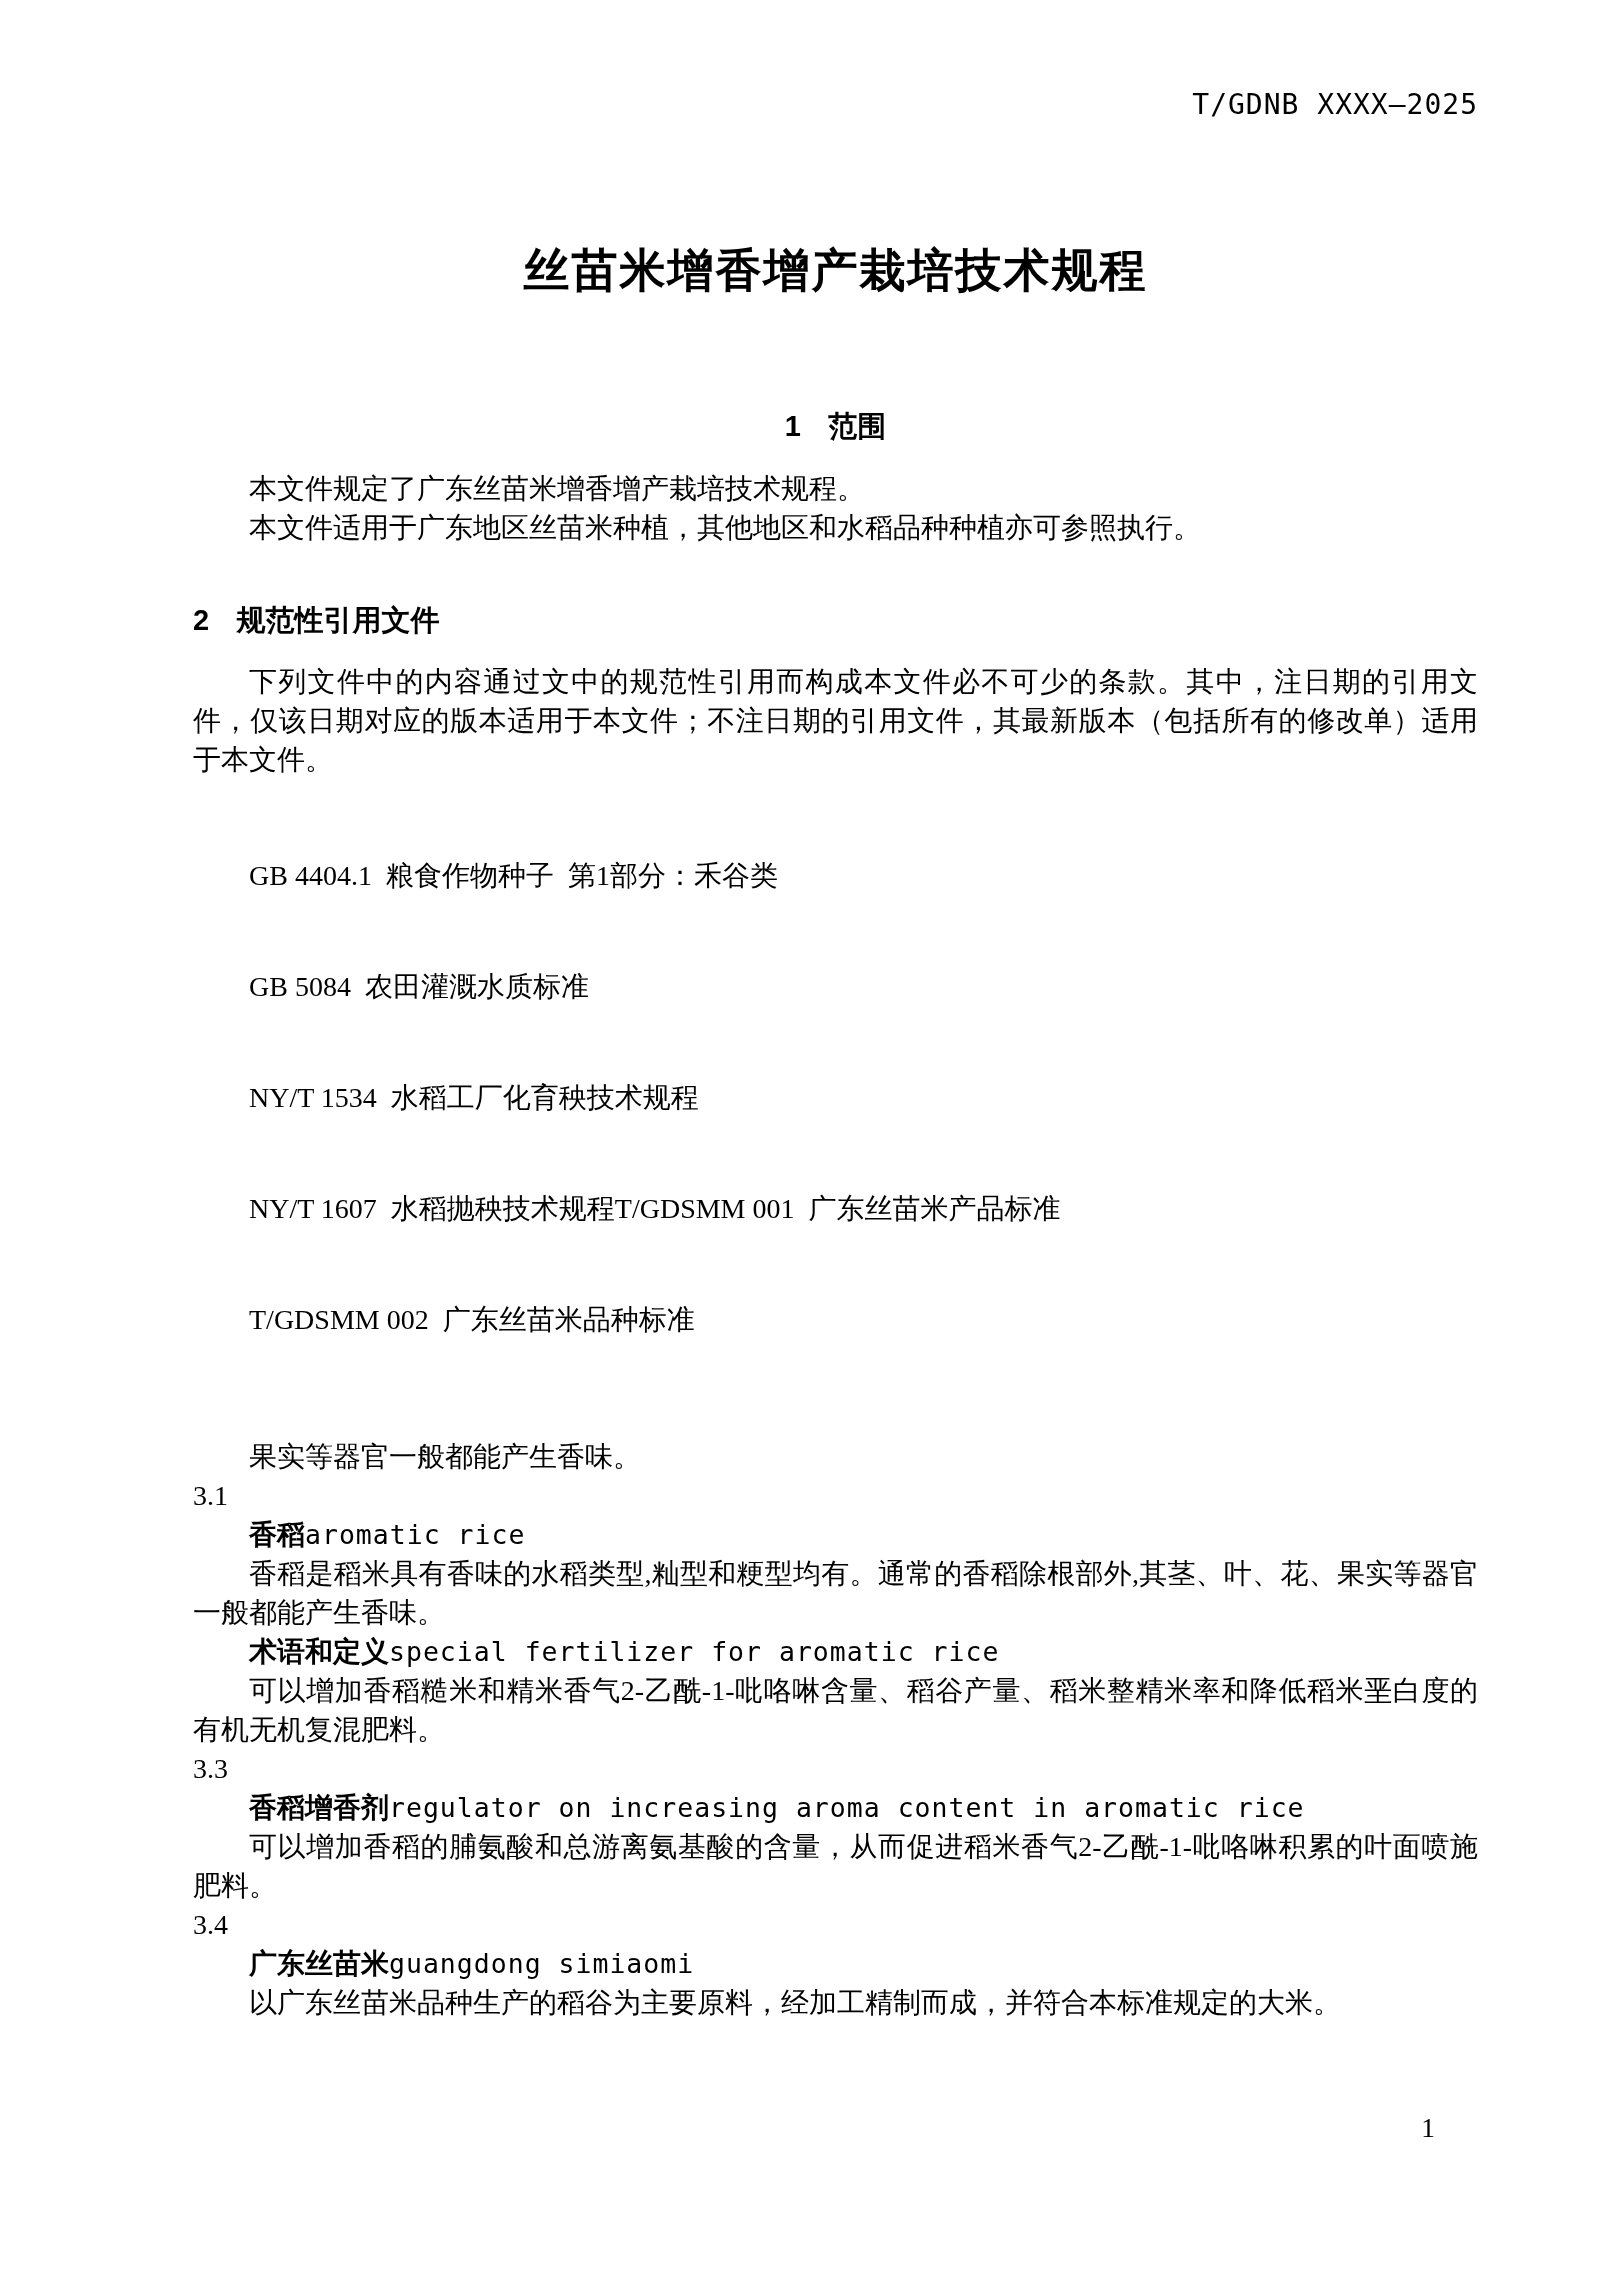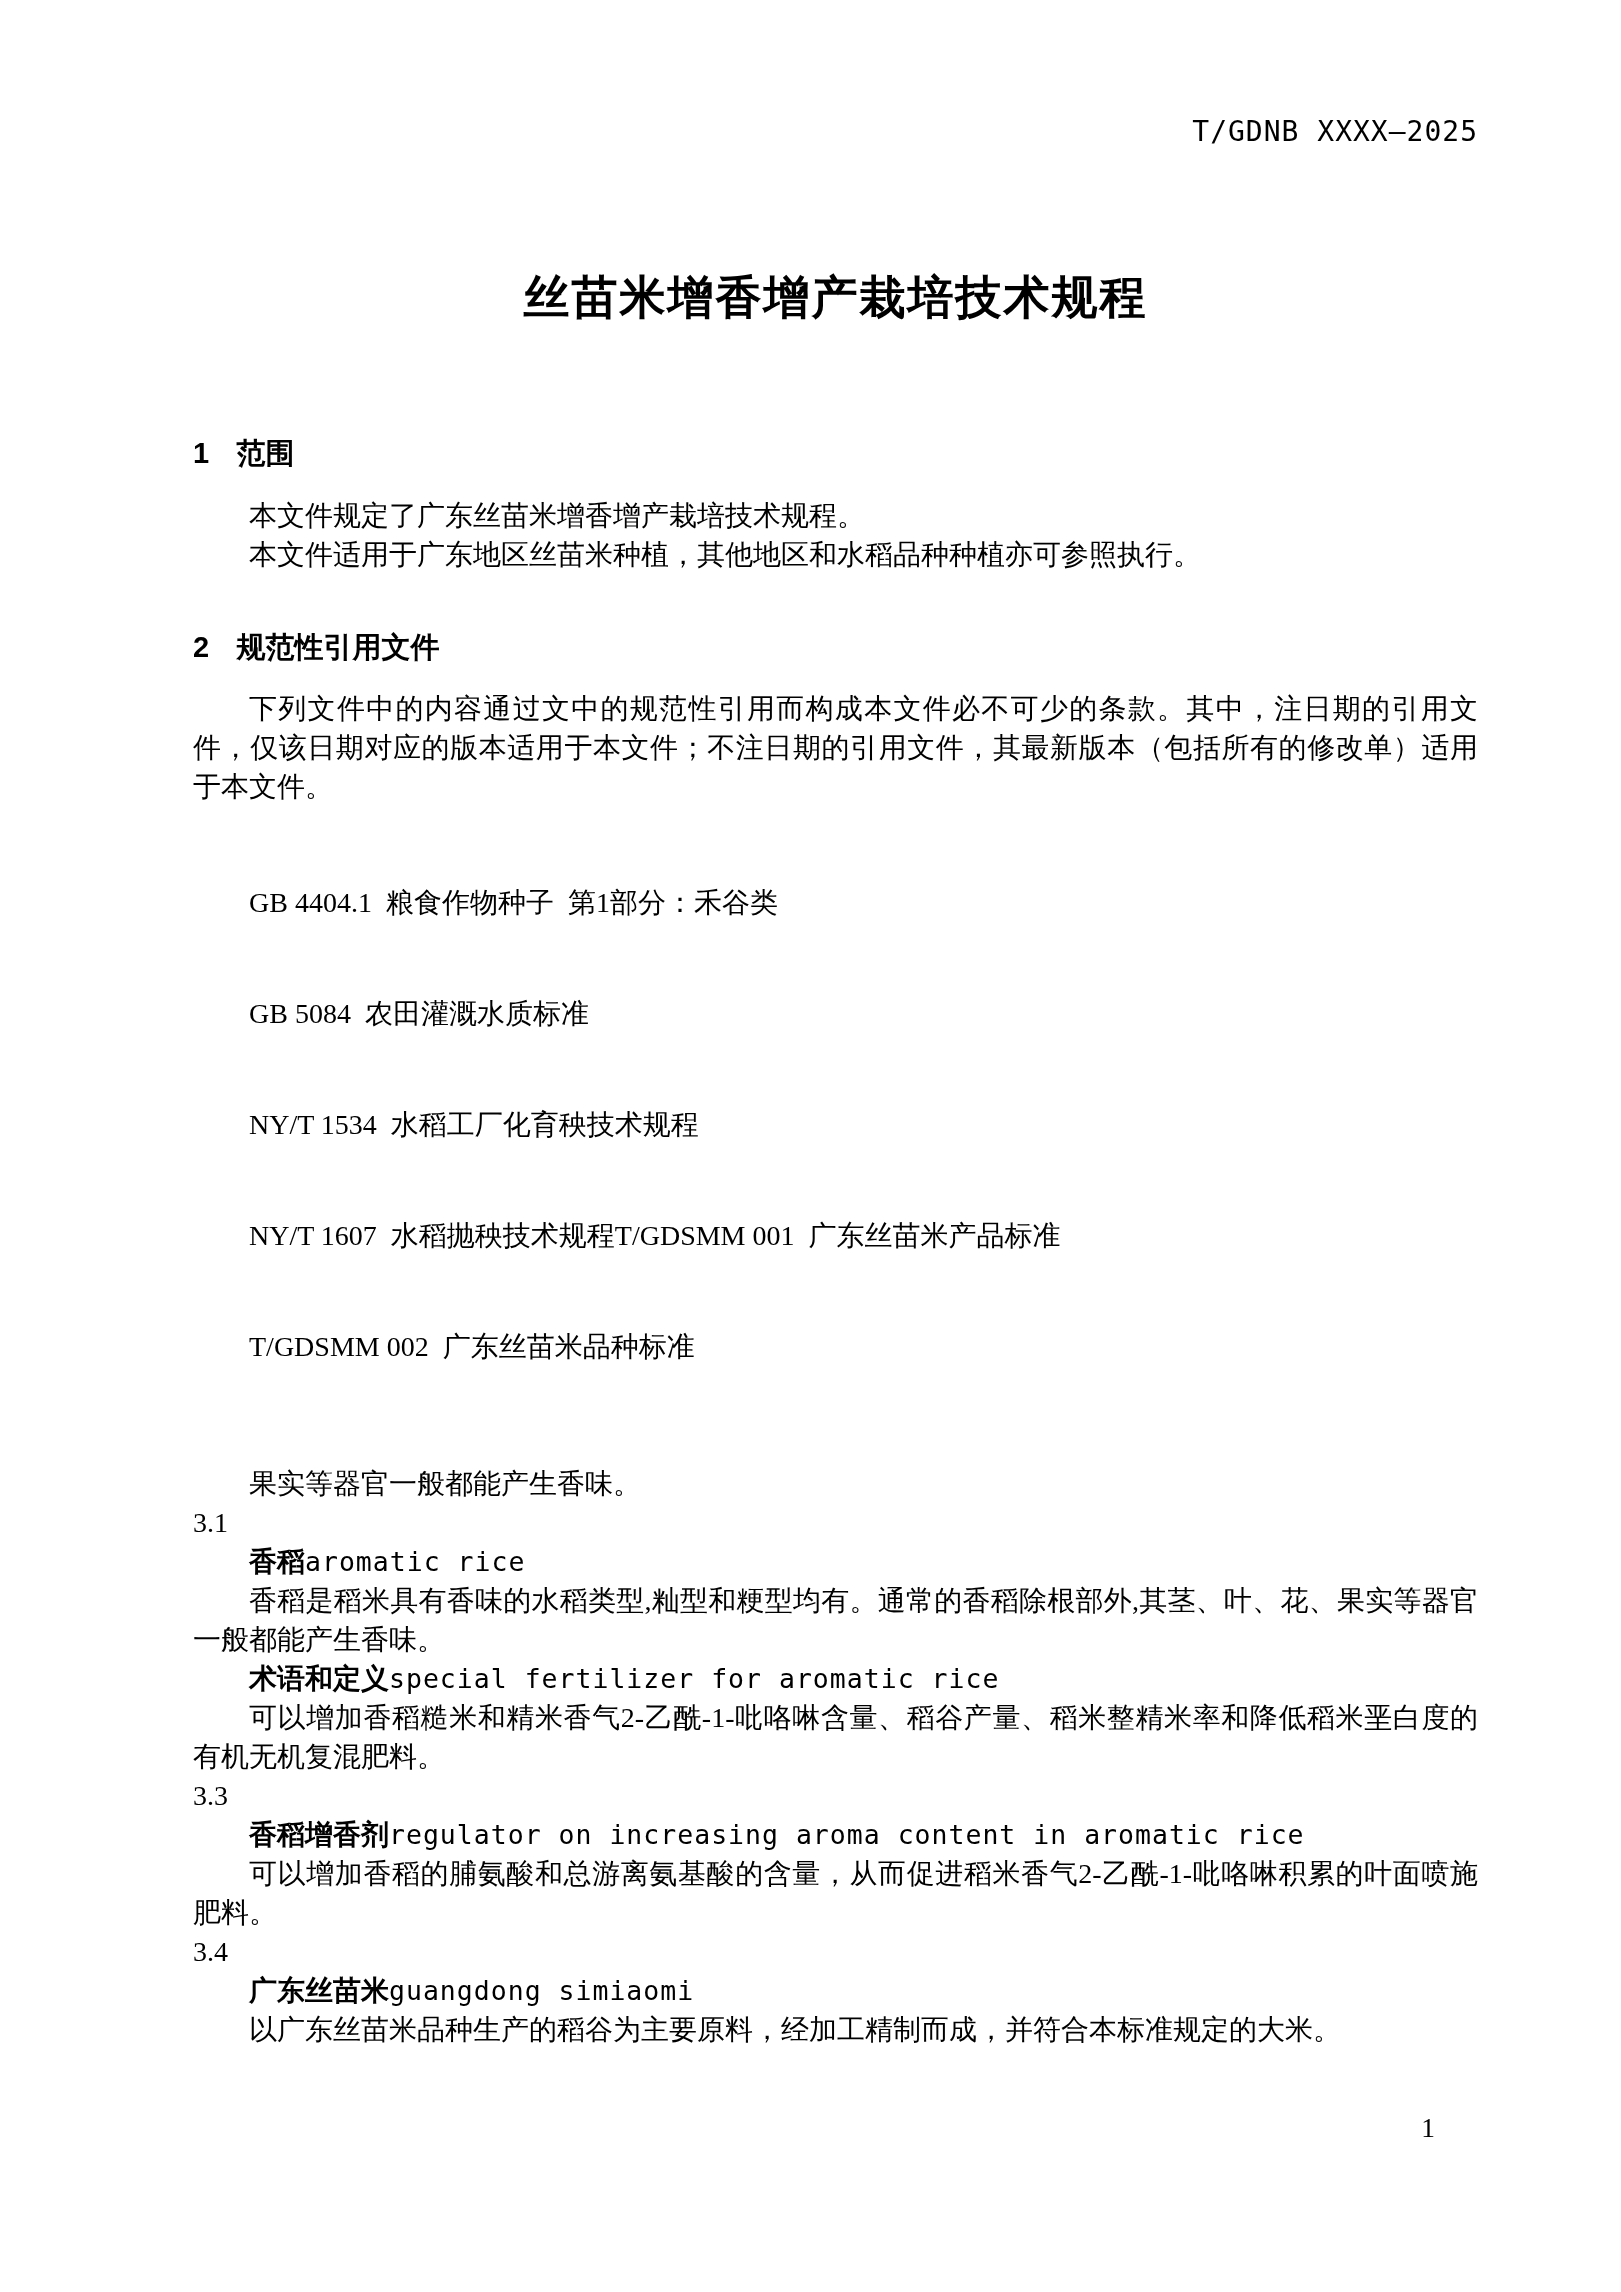--- a/index.html
+++ b/index.html
@@ -8,21 +8,21 @@
     width: 1621px;
     height: 2293px;
     margin: 0 auto;
     background: #ffffff;
     position: relative;
     color: #000;
     font-family: "Liberation Serif", serif;
     overflow: hidden;
   }
   .content {
-    padding: 116px 143px 0 193px;
+    padding: 89px 143px 0 193px;
   }
   .doc-header {
     text-align: right;
     font-family: "DejaVu Sans Mono", monospace;
     font-size: 28px;
     letter-spacing: 1px;
     line-height: 31px;
   }
   .doc-title {
     text-align: center;
@@ -33,21 +33,21 @@
     letter-spacing: 2px;
   }
   .h-sec {
     font-family: "Liberation Sans", sans-serif;
     font-weight: bold;
     font-size: 29px;
     line-height: 33px;
   }
   .h-num { display: inline-block; }
   .h-txt { display: inline-block; margin-left: 27.4px; }
-  .h1-1 { margin-top: 108px; }
+  .h1-1 { margin-top: 108px; text-align: center; }
   .h1-2 { margin-top: 57px; }
   .h1-3 { margin-top: 71px; }
   .body-par {
     font-size: 28px;
     line-height: 39px;
     text-indent: 2em;
     text-align: justify;
   }
   .par-group { margin-top: 25.5px; }
   .par-group .body-par { margin: 0; }

